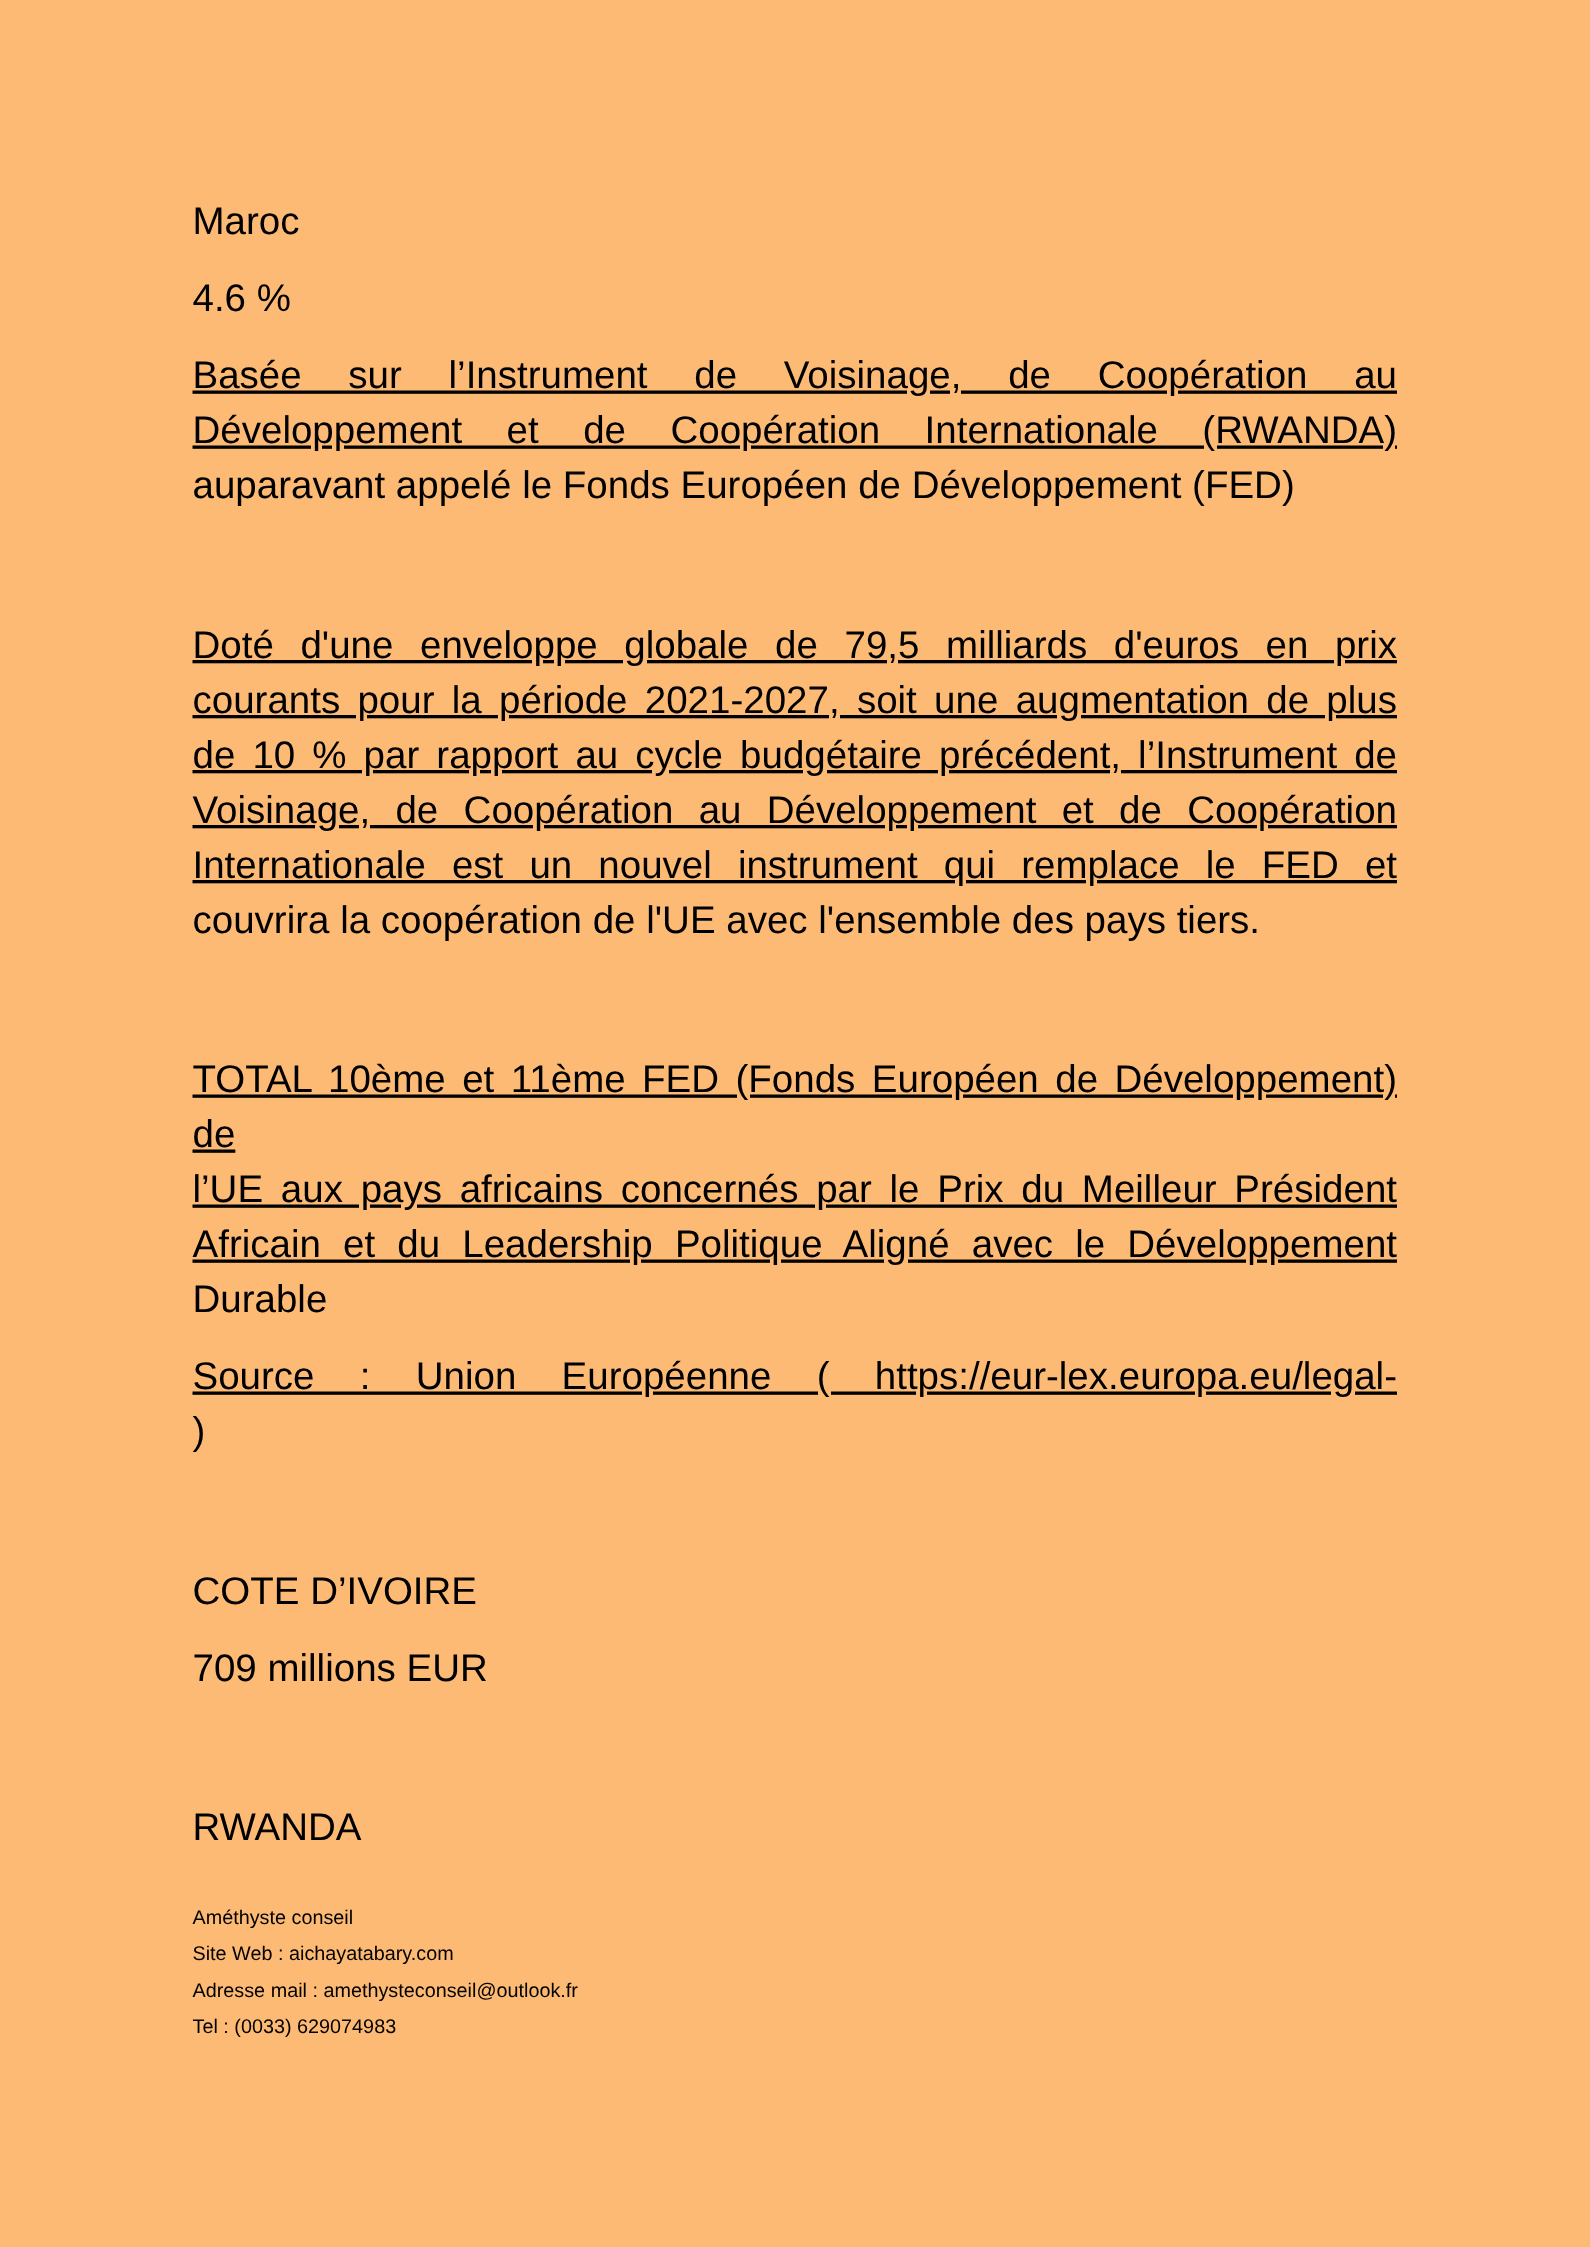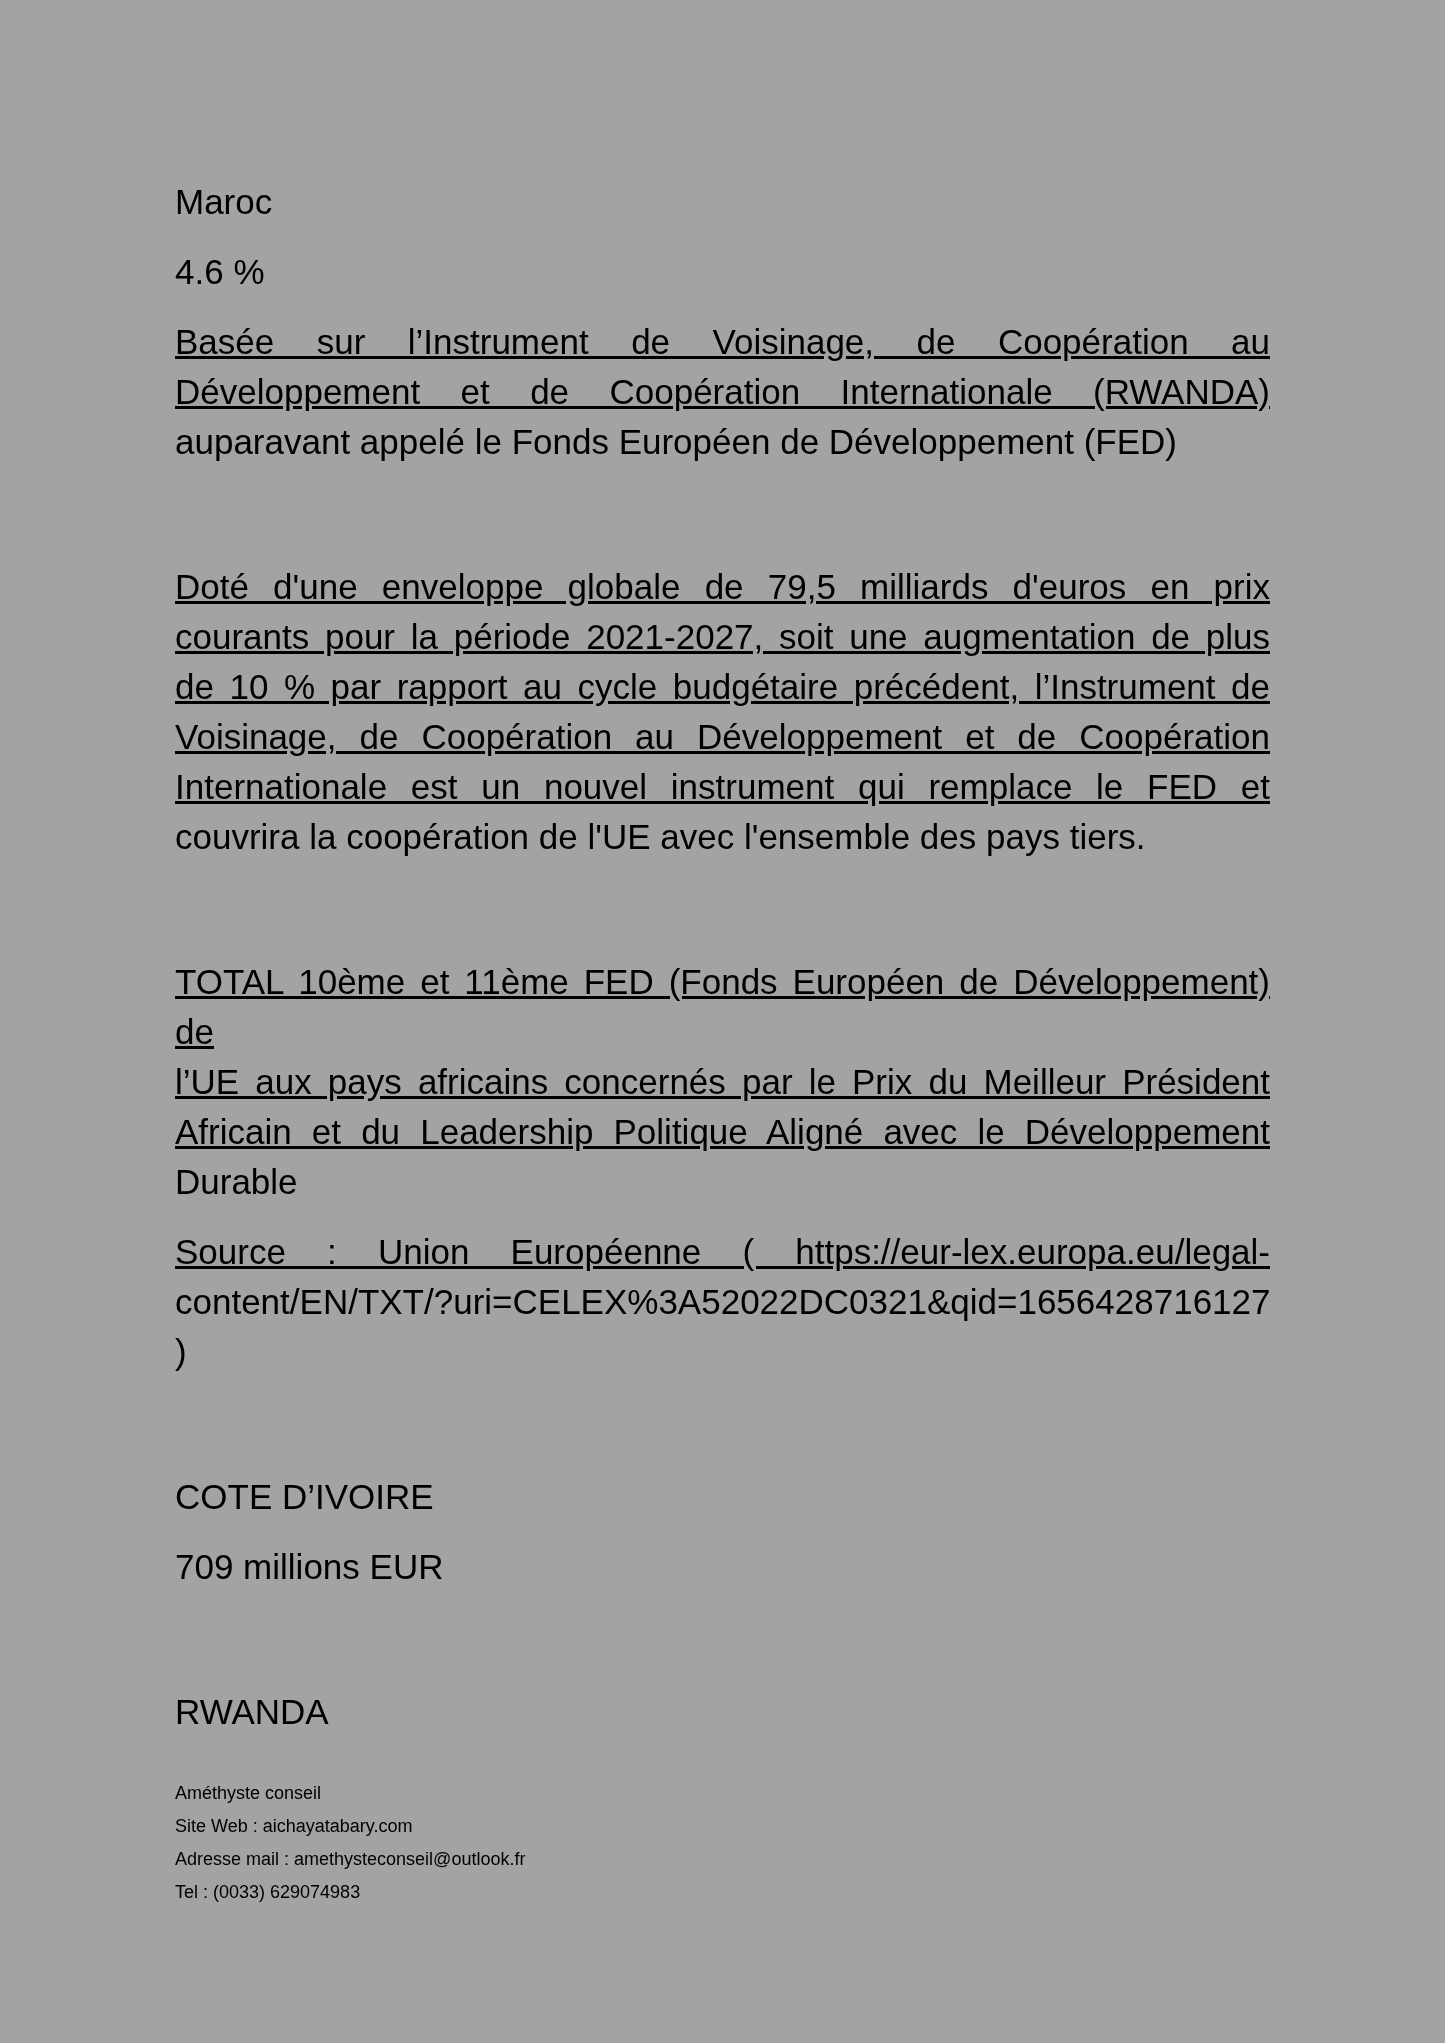--- a/index.html
+++ b/index.html
@@ -12,21 +12,21 @@
     height: 2043px;
     color: #000000;
     font-family: "Liberation Sans", sans-serif;
     overflow: hidden;
   }
   .page {
     box-sizing: border-box;
     width: 1445px;
     height: 2043px;
     padding: 177px 175px 0 175px;
-    background: #a3a3a3;
+    background: #fdba74;
   }
   .para {
     margin: 0 0 20px 0;
     font-size: 35px;
     line-height: 50px;
   }
   .ln {
     display: block;
     white-space: nowrap;
   }
@@ -85,21 +85,20 @@
 
   <p class="para">
     <span class="ln j">TOTAL 10ème et 11ème FED (Fonds Européen de Développement) de</span>
     <span class="ln j">l’UE aux pays africains concernés par le Prix du Meilleur Président</span>
     <span class="ln j">Africain et du Leadership Politique Aligné avec le Développement</span>
     <span class="ln">Durable</span>
   </p>
 
   <p class="para">
     <span class="ln j">Source : Union Européenne ( https://eur-lex.europa.eu/legal-</span>
-    <span class="ln">content/EN/TXT/?uri=CELEX%3A52022DC0321&amp;qid=1656428716127</span>
     <span class="ln">)</span>
   </p>
 
   <div class="spacer"></div>
 
   <p class="para">
     <span class="ln">COTE D’IVOIRE</span>
   </p>
 
   <p class="para">

